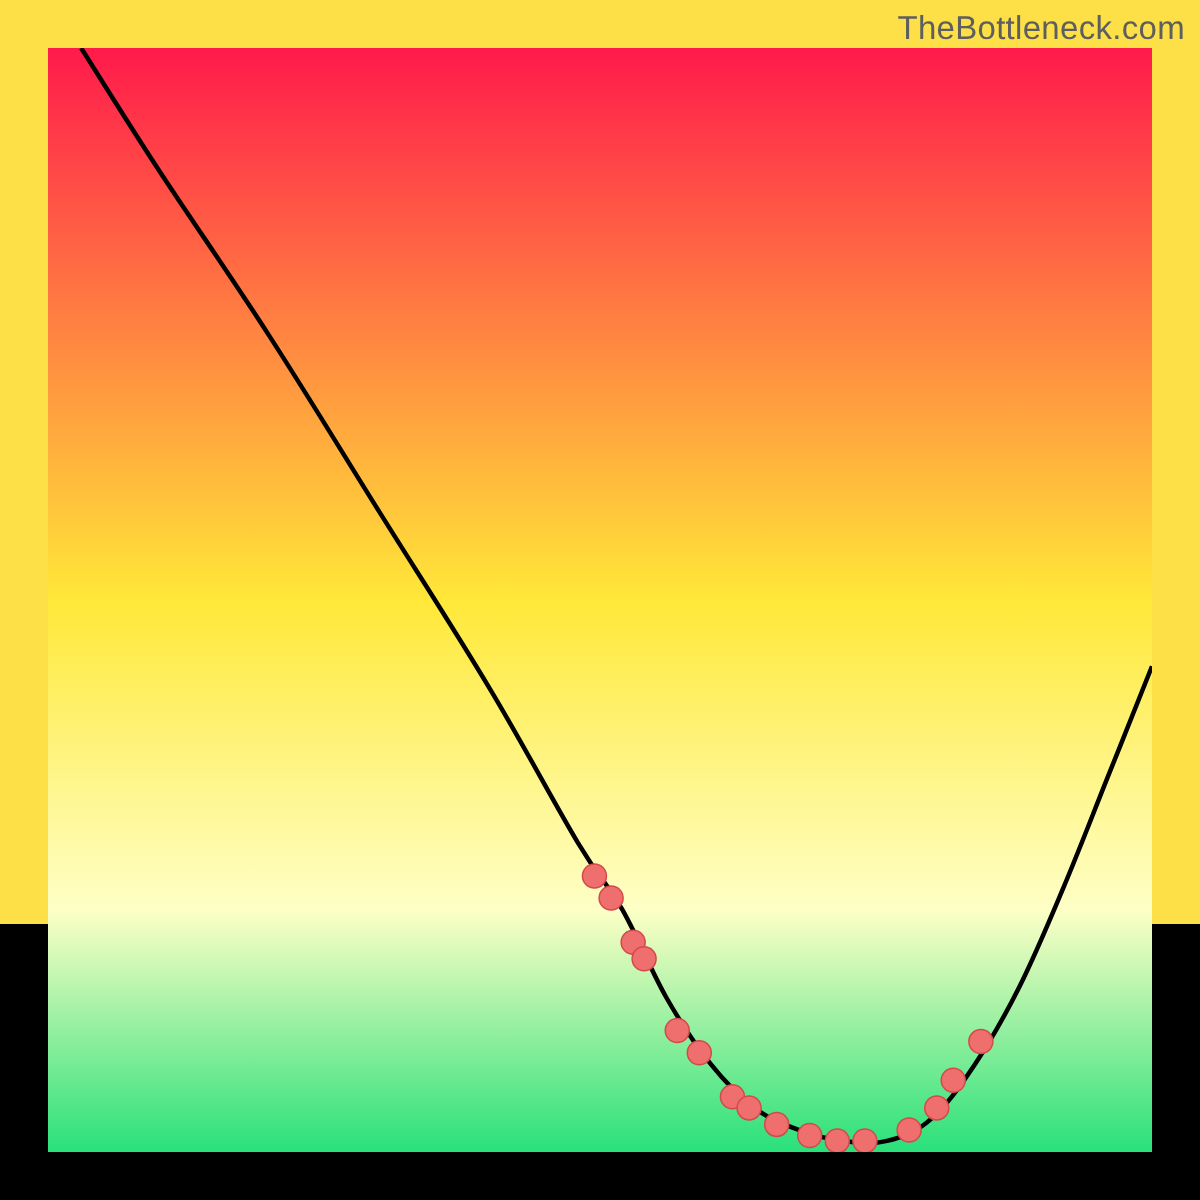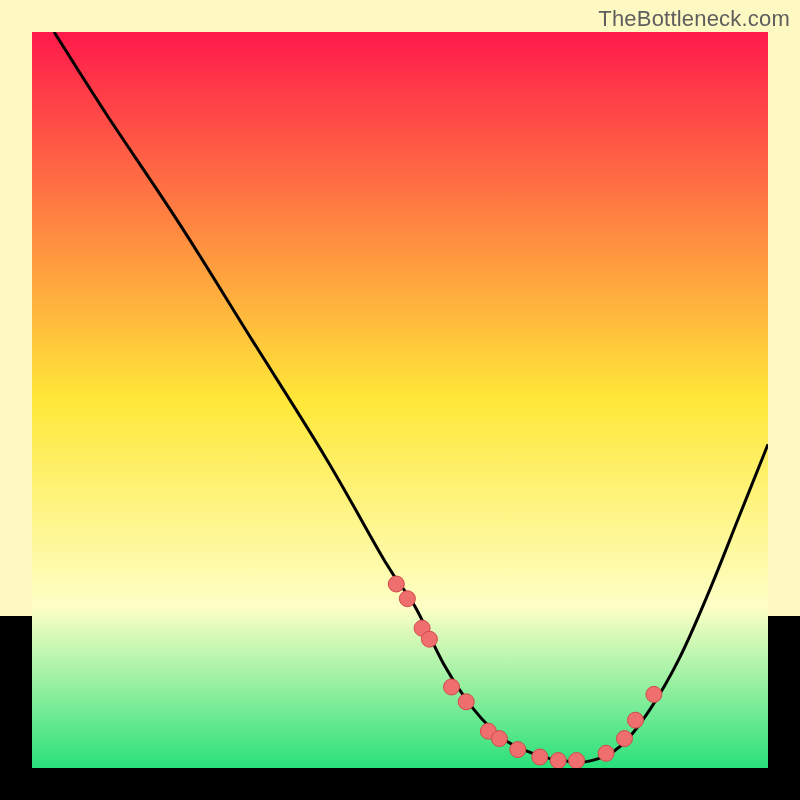--- a/index.html
+++ b/index.html
@@ -10,21 +10,21 @@
     background: #000000;
     overflow: hidden;
     font-family: Arial, Helvetica, sans-serif;
   }
   .frame {
     position: absolute;
     top: 0;
     left: 0;
     width: 800px;
     height: 616px;
-    background: #fef9c3;
+    background: #fde047;
   }
   .watermark {
     position: absolute;
     top: 6px;
     right: 10px;
     color: #5e5e5e;
     font-size: 22px;
     font-weight: 500;
     letter-spacing: 0.2px;
     z-index: 10;

